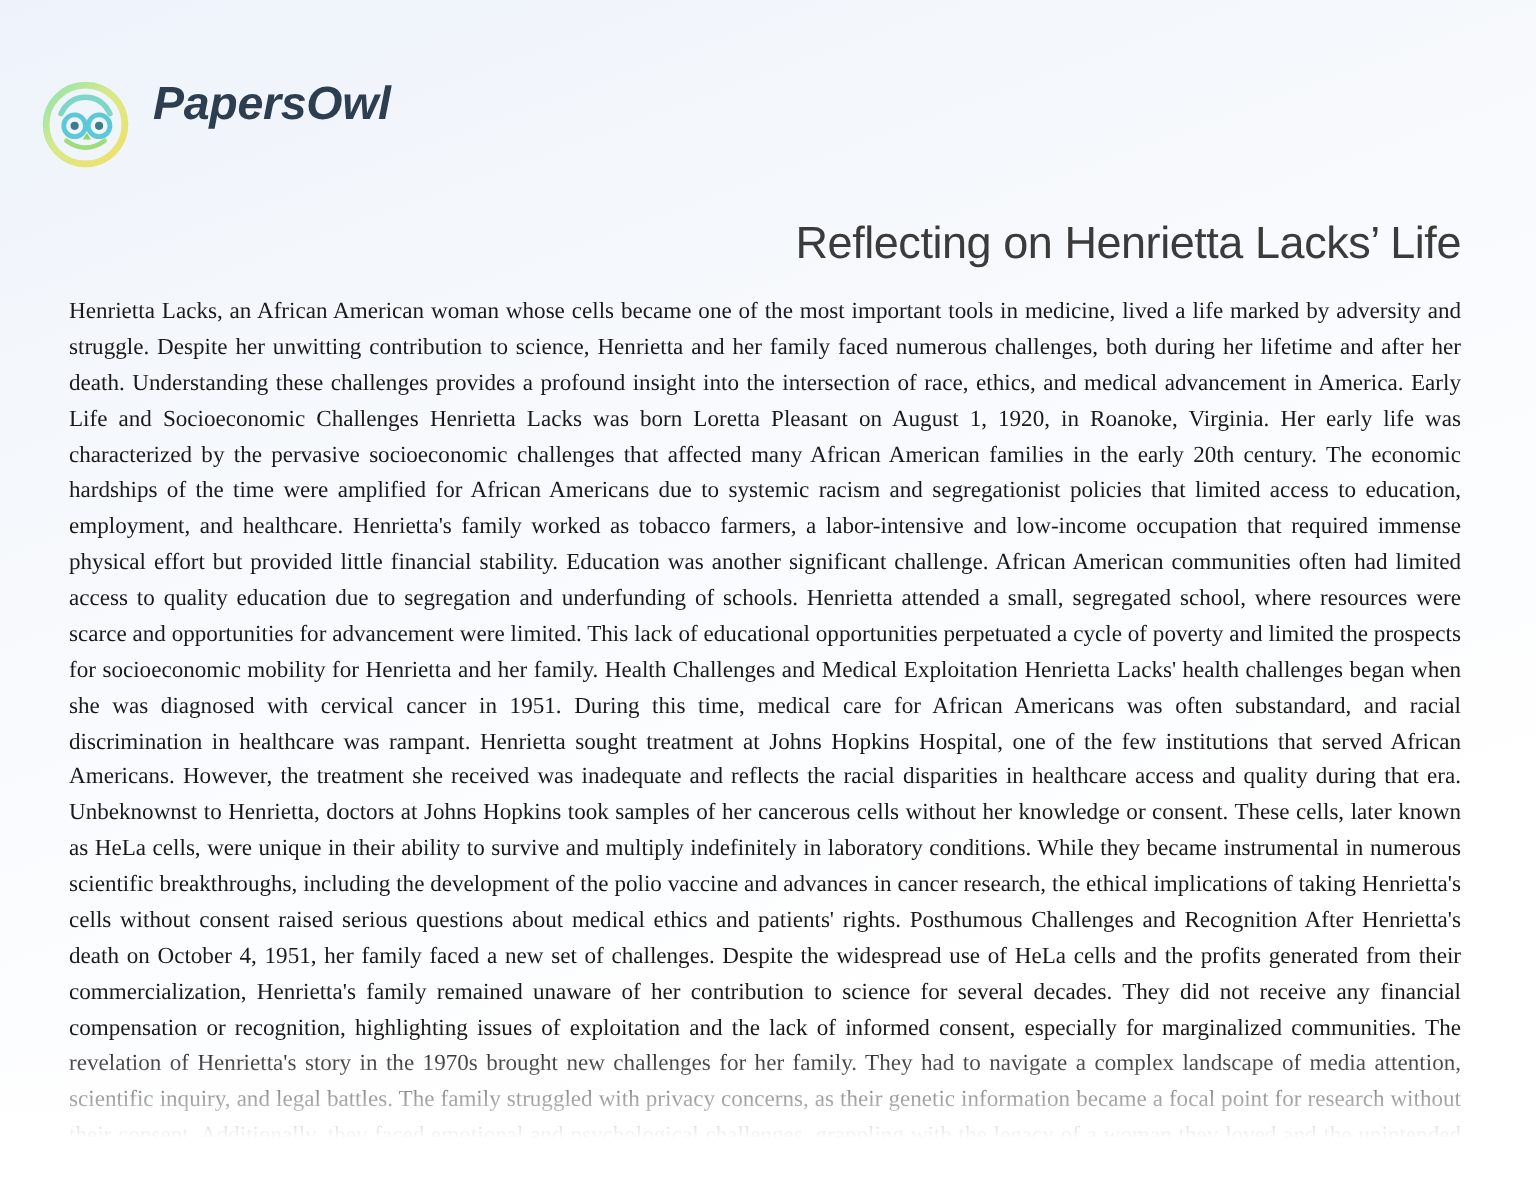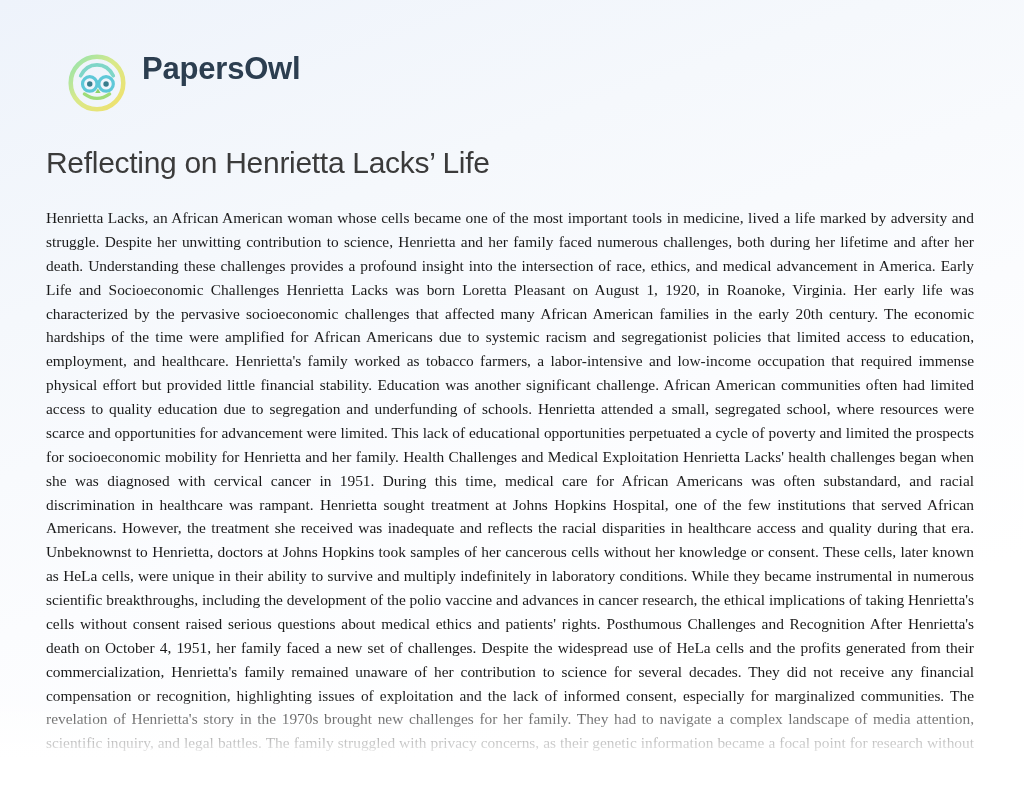--- a/index.html
+++ b/index.html
@@ -16,23 +16,24 @@
   .page {
     position: relative;
     width: 1024px;
     height: 786px;
     background: linear-gradient(160deg, #eef3fb 0%, #f5f8fc 28%, #fbfcfe 55%, #ffffff 80%);
     box-sizing: border-box;
   }
   .header {
     display: flex;
     align-items: flex-start;
-    padding: 48px 0 0 68px;
+    padding: 48px 0 0 28px;
     height: 110px;
     box-sizing: border-box;
+    font-style: italic;
   }
   .logo-mark {
     width: 58px;
     height: 58px;
     margin-right: 16px;
     flex: 0 0 auto;
     position: relative;
     top: 6px;
   }
   .brand-block {
@@ -60,22 +61,23 @@
     display: block;
   }
   .content {
     padding: 36px 50px 0 46px;
   }
   .doc-title {
     font-family: "Liberation Sans", sans-serif;
     font-size: 30px;
     font-weight: normal;
     color: #3b3b3b;
-    margin: 0 0 26px 0;
+    margin: 0 0 16px 0;
     letter-spacing: -0.3px;
+    text-align: right;
   }
   .doc-body {
     font-family: "Liberation Serif", serif;
     font-size: 15.4px;
     line-height: 1.55;
     color: #1a1a1a;
     text-align: justify;
     margin: 0;
     max-width: 930px;
   }

